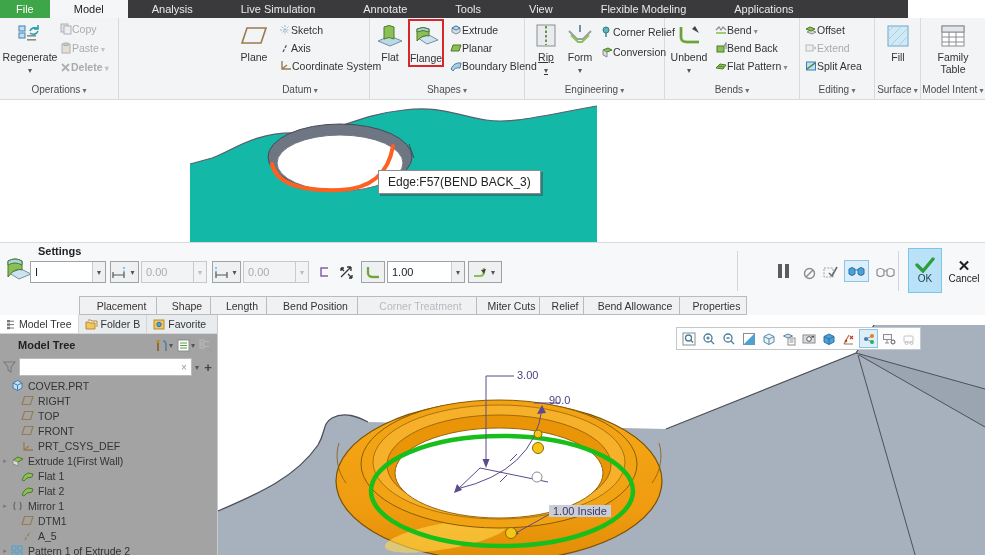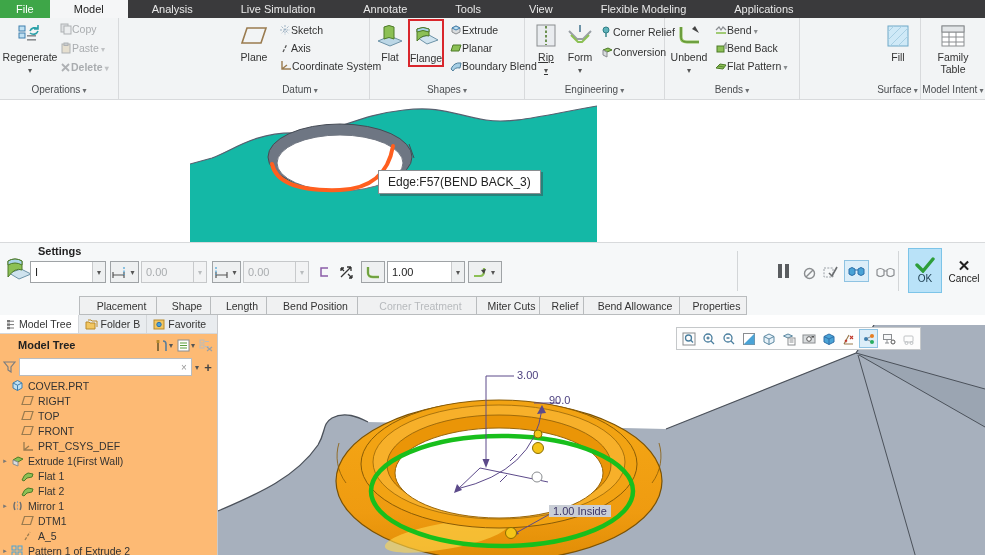--- a/index.html
+++ b/index.html
@@ -1,20 +1,20 @@
 <!DOCTYPE html>
 <html><head>
 <meta charset="utf-8">
 <style>
   * { margin:0; padding:0; box-sizing:border-box; }
   body { font-family:"Liberation Sans", sans-serif; background:#fff; }
   #screen { position:relative; width:985px; height:555px; background:#fff; overflow:hidden; font-size:11px; color:#333; }
 
   
-  .tabbar { position:absolute; left:0; top:0; width:985px; height:18px; background:#3a3a3c; display:flex; align-items:stretch; }
+  .tabbar { position:absolute; left:0; top:0; width:908px; height:18px; background:#3a3a3c; display:flex; align-items:stretch; }
   .rtab { color:#e9e9e9; font-size:11px; display:flex; align-items:center; padding:0 24px; cursor:default; }
   .rtab.file { background:#3ea648; color:#fff; padding:0 16px; }
   .rtab.active { background:#f5f6f7; color:#222; }
 
   
   .ribbon { position:absolute; left:0; top:18px; width:985px; height:82px; background:#f2f4f5; border-bottom:1px solid #d8dadc; }
   .rgroup { position:absolute; top:0; height:82px; border-right:1px solid #d8dadc; }
   .glabel { position:absolute; left:0; right:0; bottom:1px; height:15px; text-align:center; font-size:10px; color:#4a4d50; }
   .glabel::after { content:" ▾"; font-size:8px; color:#6a6d70; }
   .bigbtn { position:absolute; top:3px; display:flex; flex-direction:column; align-items:center; font-size:10.5px; color:#333; text-align:center; }
@@ -50,21 +50,21 @@
   .cancelbtn { position:absolute; left:946px; top:5px; width:36px; height:45px; display:flex; flex-direction:column; align-items:center; justify-content:center; font-size:10px; color:#222; }
   .xglyph { font-size:15px; font-weight:bold; color:#222; line-height:15px; }
 
   
   .dashtabs { position:absolute; left:0; top:296px; width:985px; height:19px; background:#f6f8f9; display:flex; padding-left:80px; }
   .dtab { height:19px; border:1px solid #b9bcbe; margin-left:-1px; background:#f0f1f2; font-size:10.5px; color:#333; display:flex; align-items:center; justify-content:center;padding-left:7px; }
   .dtab.disabled { color:#b7babd; }
 
   
   .workspace { position:absolute; left:0; top:315px; width:985px; height:240px; }
-  .mtree { position:absolute; left:0; top:0; width:218px; height:240px; background:#fdba74; border-right:1px solid #c8cacd; overflow:hidden; }
+  .mtree { position:absolute; left:0; top:0; width:218px; height:240px; background:#a3a3a3; border-right:1px solid #c8cacd; overflow:hidden; }
   .mtabs { display:flex; height:19px; background:#e9ecef; border-bottom:1px solid #d4d7da; }
   .mtab { display:flex; align-items:center; gap:3px; padding:0 6px; font-size:10.5px; color:#333; border-right:1px solid #d4d7da; white-space:nowrap; overflow:hidden; }
   .mtab.active { background:#fff; }
   .mhead { display:flex; align-items:center; height:22px; padding:0 4px; }
   .mhead .mtitle { font-weight:bold; font-size:11px; color:#222; margin-left:14px; flex:1; }
   .mhead .hicon { margin-left:4px; display:flex; align-items:center; }
   .mhead .dd3 { font-size:8px; color:#555; margin-left:1px; }
   .mhead .dd3::after { content:"▾"; }
   .filterrow { display:flex; align-items:center; height:22px; padding:0 3px; gap:3px; }
   .filterbox { flex:1; height:18px; border:1px solid #b9bcbf; background:#fff; display:flex; align-items:center; }
@@ -287,20 +287,44 @@
       <div class="smallrow" style="left:50px;top:42px;">
         <svg width="12" height="12" viewBox="0 0 12 12">
             <path d="M1 8 L5 4 L11 5 L8 9 Z" fill="#8cc055" stroke="#4d7a28"></path>
             <path d="M3 6 L9 7" stroke="#4d7a28" stroke-width=".8"></path>
           </svg>
         <span class="dd">Flat Pattern</span>
       </div>
       <div class="glabel">Bends</div>
     </div>
 
+    <div class="rgroup" style="left:800px;width:75px;">
+      <div class="smallrow" style="left:5px;top:6px;">
+        <svg width="12" height="12" viewBox="0 0 12 12">
+            <path d="M2 8 L6 6 L11 8 L7 10 Z" fill="#d9dcde" stroke="#8a8d90"></path>
+            <path d="M1 5 L5 3 L10 5 L6 7 Z" fill="#8cc055" stroke="#4d7a28"></path>
+          </svg>
+        <span>Offset</span>
+      </div>
+      <div class="smallrow disabled" style="left:5px;top:24px;">
+        <svg width="12" height="12" viewBox="0 0 12 12">
+            <rect x="1" y="3" width="7" height="6" fill="#eceeef" stroke="#b8bbbd"></rect>
+            <path d="M8 6 H11 M9.5 4.5 L11 6 L9.5 7.5" stroke="#b8bbbd" fill="none"></path>
+          </svg>
+        <span>Extend</span>
+      </div>
+      <div class="smallrow" style="left:5px;top:42px;">
+        <svg width="12" height="12" viewBox="0 0 12 12">
+            <rect x="1.5" y="2" width="9" height="8" fill="#bfe0f2" stroke="#3f7fae"></rect>
+            <path d="M2 9 L10 3" stroke="#4d7a28" stroke-width="1.4"></path>
+          </svg>
+        <span>Split Area</span>
+      </div>
+      <div class="glabel">Editing</div>
+    </div>
 
     <div class="rgroup" style="left:875px;width:46px;">
       <div class="bigbtn" style="left:7px;width:32px;">
         <span class="bicon">
           <svg width="24" height="24" viewBox="0 0 24 24">
               <rect x="2" y="2" width="20" height="20" fill="#cfe9f7" stroke="#6fa8c8"></rect>
               <path d="M2 8 L8 2 M2 16 L16 2 M4 22 L22 4 M12 22 L22 12" stroke="#a8cfe3" stroke-width="1"></path>
             </svg>
         </span>
         <span>Fill</span>

